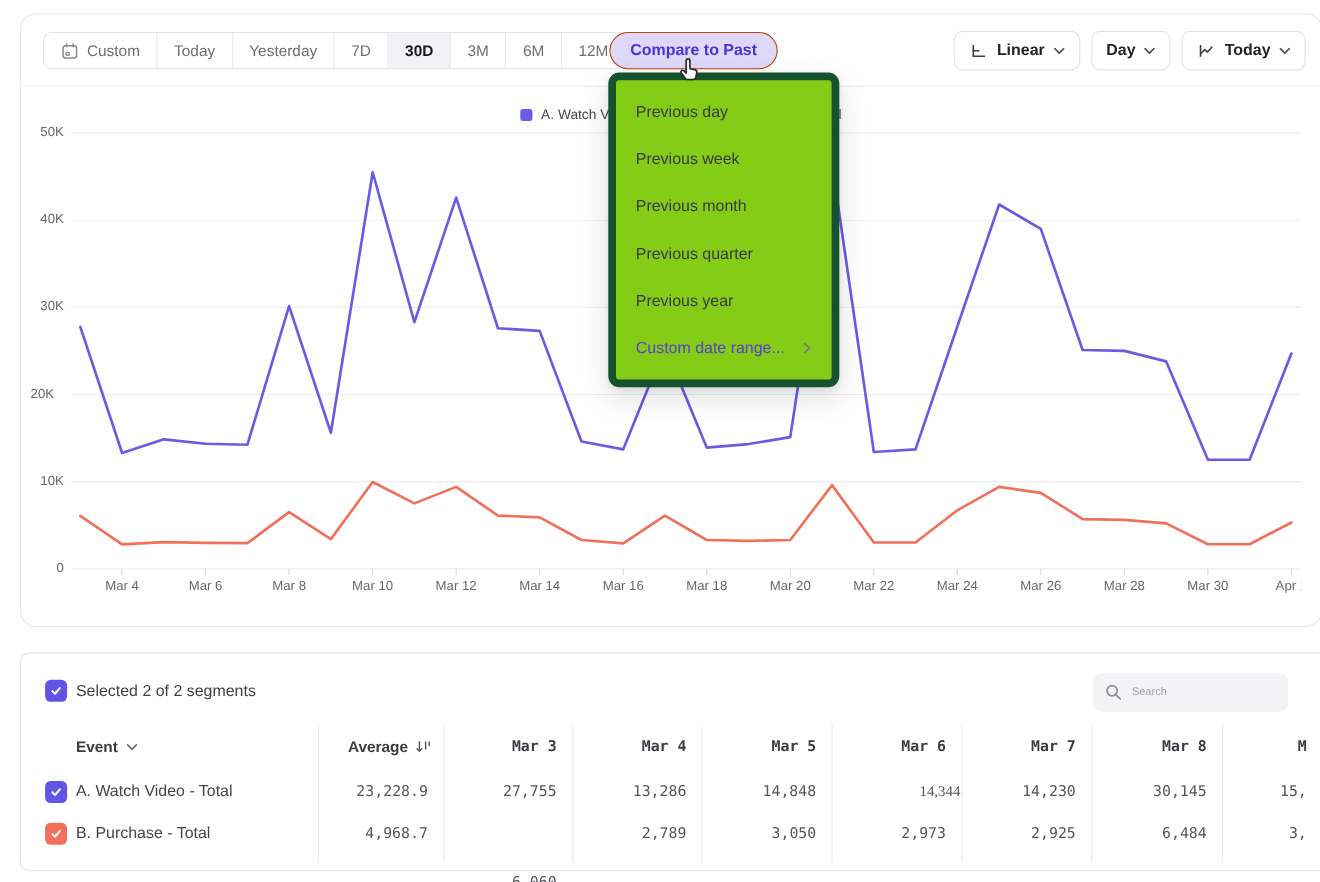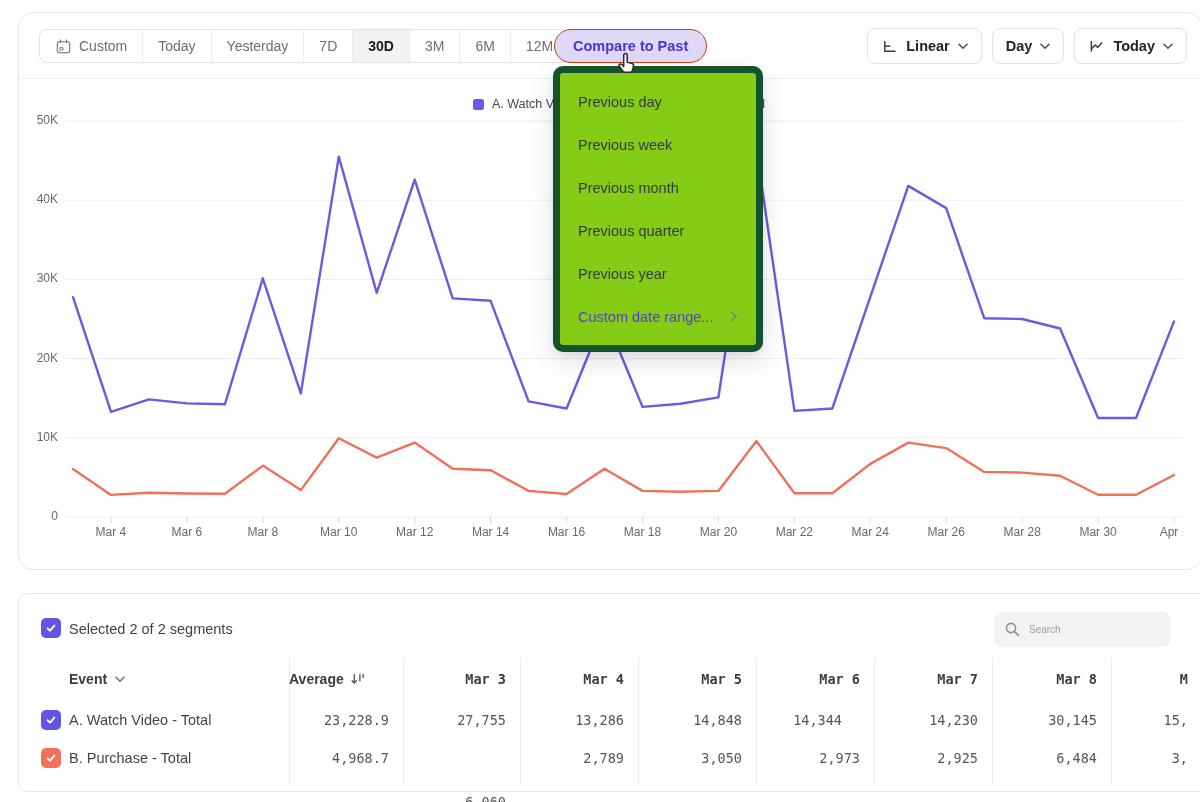--- a/index.html
+++ b/index.html
@@ -141,21 +141,21 @@
         </div>
         <div class="legend-item">
           <span class="legend-swatch" style="background:#f0705a"></span>
           <span>B. Purchase - Total</span>
         </div>
       </div>
     <div class="ylabels" id="ylabels">
         <div class="ylabel" style="top: 100px;">50K</div>
         <div class="ylabel" style="top: 179.2px;">40K</div>
         <div class="ylabel" style="top: 258.4px;">30K</div>
-        <div class="ylabel" style="top: 337.6px;">20K</div>
+        <div class="ylabel" style="top: 337.6px; text-align: center;">20K</div>
         <div class="ylabel" style="top: 416.8px;">10K</div>
         <div class="ylabel" style="top: 496px;">0</div>
       </div>
     <svg class="chart" id="chart-svg" width="1164" height="492">
         <line x1="46" x2="1164" y1="42" y2="42" stroke="#ededf1" stroke-width="1"></line>
         <line x1="46" x2="1164" y1="121.2" y2="121.2" stroke="#ededf1" stroke-width="1"></line>
         <line x1="46" x2="1164" y1="200.4" y2="200.4" stroke="#ededf1" stroke-width="1"></line>
         <line x1="46" x2="1164" y1="279.6" y2="279.6" stroke="#ededf1" stroke-width="1"></line>
         <line x1="46" x2="1164" y1="358.8" y2="358.8" stroke="#ededf1" stroke-width="1"></line>
         <line x1="46" x2="1164" y1="438" y2="438" stroke="#ededf1" stroke-width="1"></line>
@@ -236,21 +236,21 @@
         <div class="col-sep" style="left: 737px;"></div>
         <div class="col-sep" style="left: 855px;"></div>
         <div class="col-sep" style="left: 973px;"></div>
         <div class="col-sep" style="left: 1092px;"></div>
         <div class="th" style="left: 50px;">
           <span>Event</span>
           <svg width="10" height="7" viewBox="0 0 10 7" style="margin-left:8px">
             <path d="M1 1.2 L5 5.2 L9 1.2" fill="none" stroke="#6d6d74" stroke-width="1.5" stroke-linecap="round" stroke-linejoin="round"></path>
           </svg>
         </div>
-        <div class="th" style="left: 270px; width: 114px; justify-content: flex-start; padding-right: 10px;">
+        <div class="th" style="left: 270px; width: 114px; justify-content: flex-end; padding-right: 10px;">
           <span>Average</span>
           <svg width="15" height="14" viewBox="0 0 16 14" style="margin-left:7px">
             <path d="M3.5 2 V11 M1.2 8.8 L3.5 11.2 L5.8 8.8" fill="none" stroke="#55555b" stroke-width="1.4" stroke-linecap="round" stroke-linejoin="round"></path>
             <path d="M9.5 2.2 V9 M13 2.2 V5.6" stroke="#55555b" stroke-width="1.4" stroke-linecap="round"></path>
           </svg>
         </div>
         <div class="th th-num" style="left: 384px; width: 117px; padding-right: 14px; text-align: center;">Mar 3</div>
         <div class="th th-num" style="left: 501px; width: 118px; padding-right: 14px;">Mar 4</div>
         <div class="th th-num" style="left: 619px; width: 118px; padding-right: 14px;">Mar 5</div>
         <div class="th th-num" style="left: 737px; width: 118px; padding-right: 14px;">Mar 6</div>
@@ -260,21 +260,21 @@
         <div class="checkbox" style="left: 22px; top: 116px; background: rgb(98, 85, 229);">
           <svg width="12" height="12" viewBox="0 0 12 12">
             <path d="M2.6 6.3 L5 8.7 L9.4 3.6" fill="none" stroke="#fff" stroke-width="1.9" stroke-linecap="round" stroke-linejoin="round"></path>
           </svg>
         </div>
         <div class="row-label" style="top: 112px;">A. Watch Video - Total</div>
         <div class="cell-num" style="left: 270px; top: 112px; width: 114px; padding-right: 14px;">23,228.9</div>
         <div class="cell-num" style="left: 384px; top: 112px; width: 117px; padding-right: 14px;">27,755</div>
         <div class="cell-num" style="left: 501px; top: 112px; width: 118px; padding-right: 14px;">13,286</div>
         <div class="cell-num" style="left: 619px; top: 112px; width: 118px; padding-right: 14px;">14,848</div>
-        <div class="cell-num" style="left: 719px; top: 112px; width: 118px; padding-right: 14px;">14,344</div>
+        <div class="cell-num" style="left: 750px; top: 112px; width: 118px; padding-right: 14px; font-family: Liberation Serif, serif;">14,344</div>
         <div class="cell-num" style="left: 855px; top: 112px; width: 118px; padding-right: 14px;">14,230</div>
         <div class="cell-num" style="left: 973px; top: 112px; width: 119px; padding-right: 14px;">30,145</div>
         <div class="cell-num" style="left: 1092px; top: 112px; width: 77px; padding-right: 0px;">15,</div>
         <div class="checkbox" style="left: 22px; top: 154px; background: rgb(244, 112, 92);">
           <svg width="12" height="12" viewBox="0 0 12 12">
             <path d="M2.6 6.3 L5 8.7 L9.4 3.6" fill="none" stroke="#fff" stroke-width="1.9" stroke-linecap="round" stroke-linejoin="round"></path>
           </svg>
         </div>
         <div class="row-label" style="top: 150px;">B. Purchase - Total</div>
         <div class="cell-num" style="left: 270px; top: 150px; width: 114px; padding-right: 14px;">4,968.7</div>

